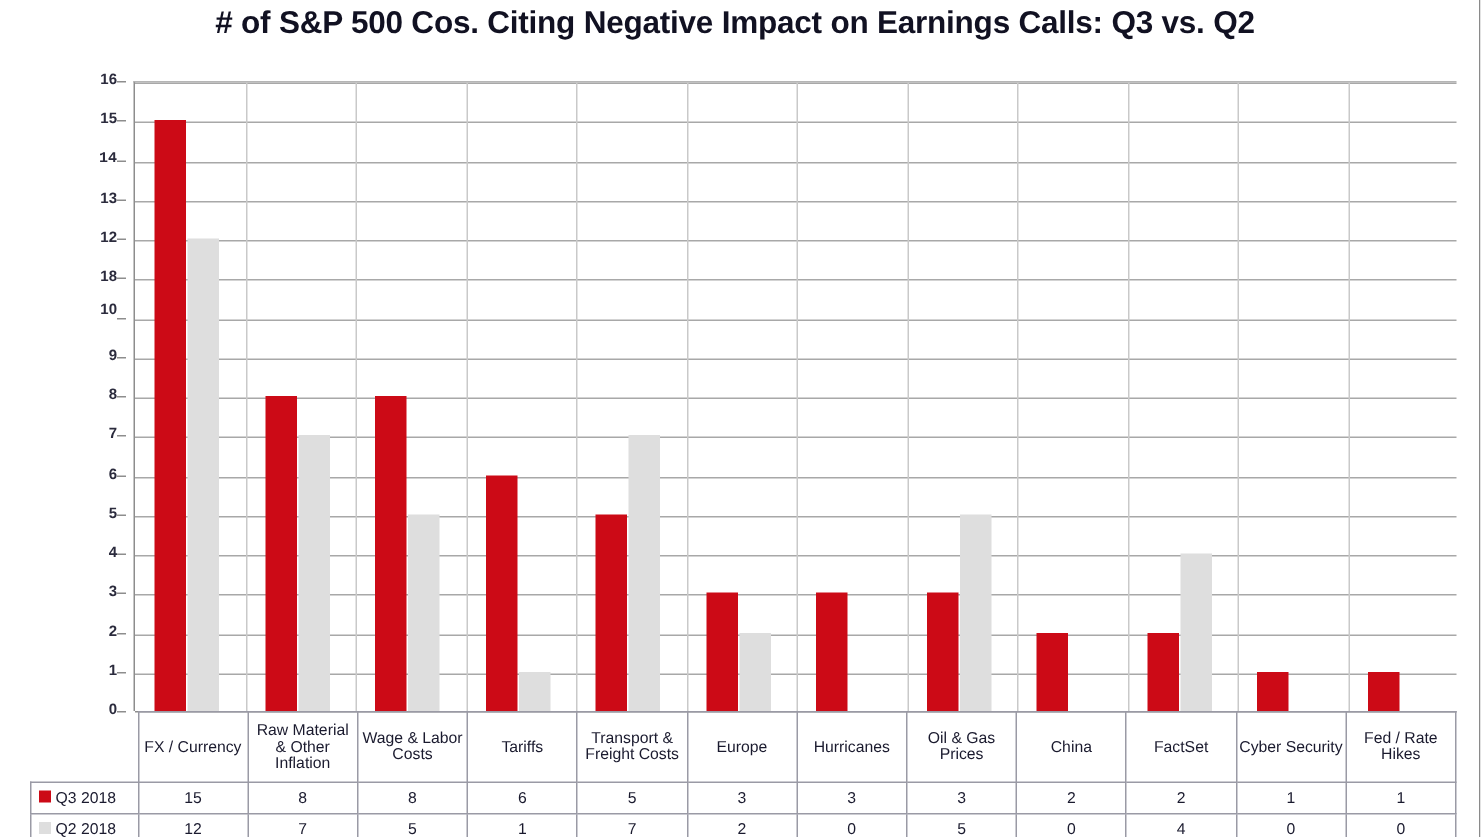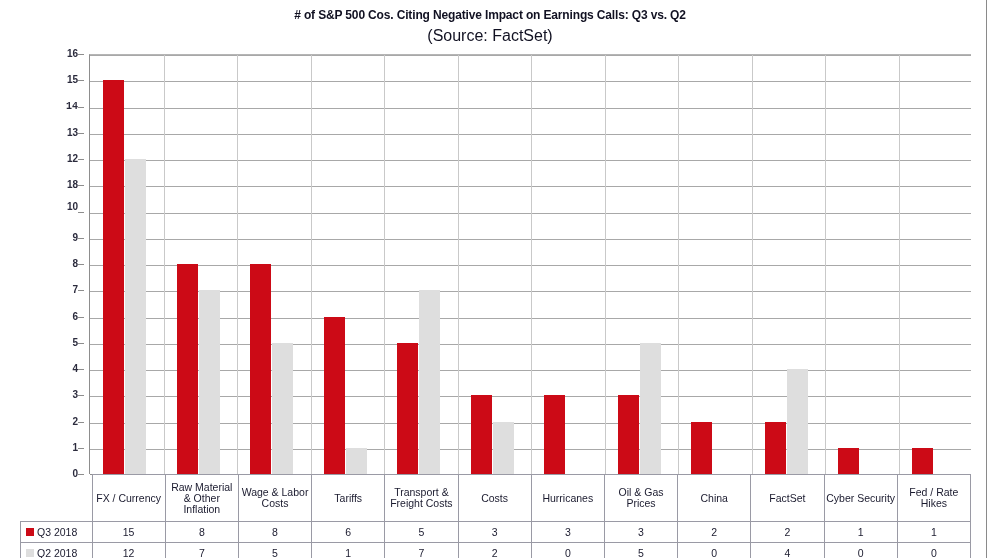--- a/index.html
+++ b/index.html
@@ -27,21 +27,21 @@
 
   
   .title-block {
     position: absolute;
     left: 0;
     top: 6px;
     width: 980px;
     text-align: center;
   }
   .title-main {
-    font-size: 12px;
+    font-size: 21px;
     font-weight: bold;
     letter-spacing: -0.15px;
     color: #111122;
     line-height: 19px;
     white-space: nowrap;
   }
   .title-sub {
     font-size: 16px;
     font-weight: normal;
     color: #111122;
@@ -183,21 +183,20 @@
   .swatch.red { background: #CC0A16; }
   .swatch.gray { background: #DEDEDE; }
 </style>
 </head>
 <body>
 
 <div id="chart-root">
 
   <div class="title-block">
     <div class="title-main"># of S&amp;P 500 Cos. Citing Negative Impact on Earnings Calls: Q3 vs. Q2</div>
-    <div class="title-sub">(Source: FactSet)</div>
   </div>
 
   <div class="yaxis" id="yaxis">
       <div class="ytick" style="top: 0px;">16</div>
       <div class="ytickmark" style="top: 0px;"></div>
       <div class="ytick" style="top: 26.25px;">15</div>
       <div class="ytickmark" style="top: 26.25px;"></div>
       <div class="ytick" style="top: 52.5px; font-family: Liberation Mono, monospace;">14</div>
       <div class="ytickmark" style="top: 52.5px;"></div>
       <div class="ytick" style="top: 78.75px;">13</div>
@@ -313,21 +312,21 @@
 
   <table class="data-table">
     <tbody id="table-body">
         <tr class="hdr-row">
           <td class="corner-cell"></td>
           <td>FX / Currency</td>
           <td>Raw Material &amp; Other Inflation</td>
           <td>Wage &amp; Labor Costs</td>
           <td>Tariffs</td>
           <td>Transport &amp; Freight Costs</td>
-          <td>Costs</td>
+          <td>Europe</td>
           <td>Hurricanes</td>
           <td>Oil &amp; Gas Prices</td>
           <td>China</td>
           <td>FactSet</td>
           <td>Cyber Security</td>
           <td>Fed / Rate Hikes</td>
         </tr>
         <tr class="val-row">
           <td class="legend-cell"><span class="swatch red" style="background: rgb(204, 10, 22);"></span><span>Q3 2018</span></td>
           <td>15</td>

